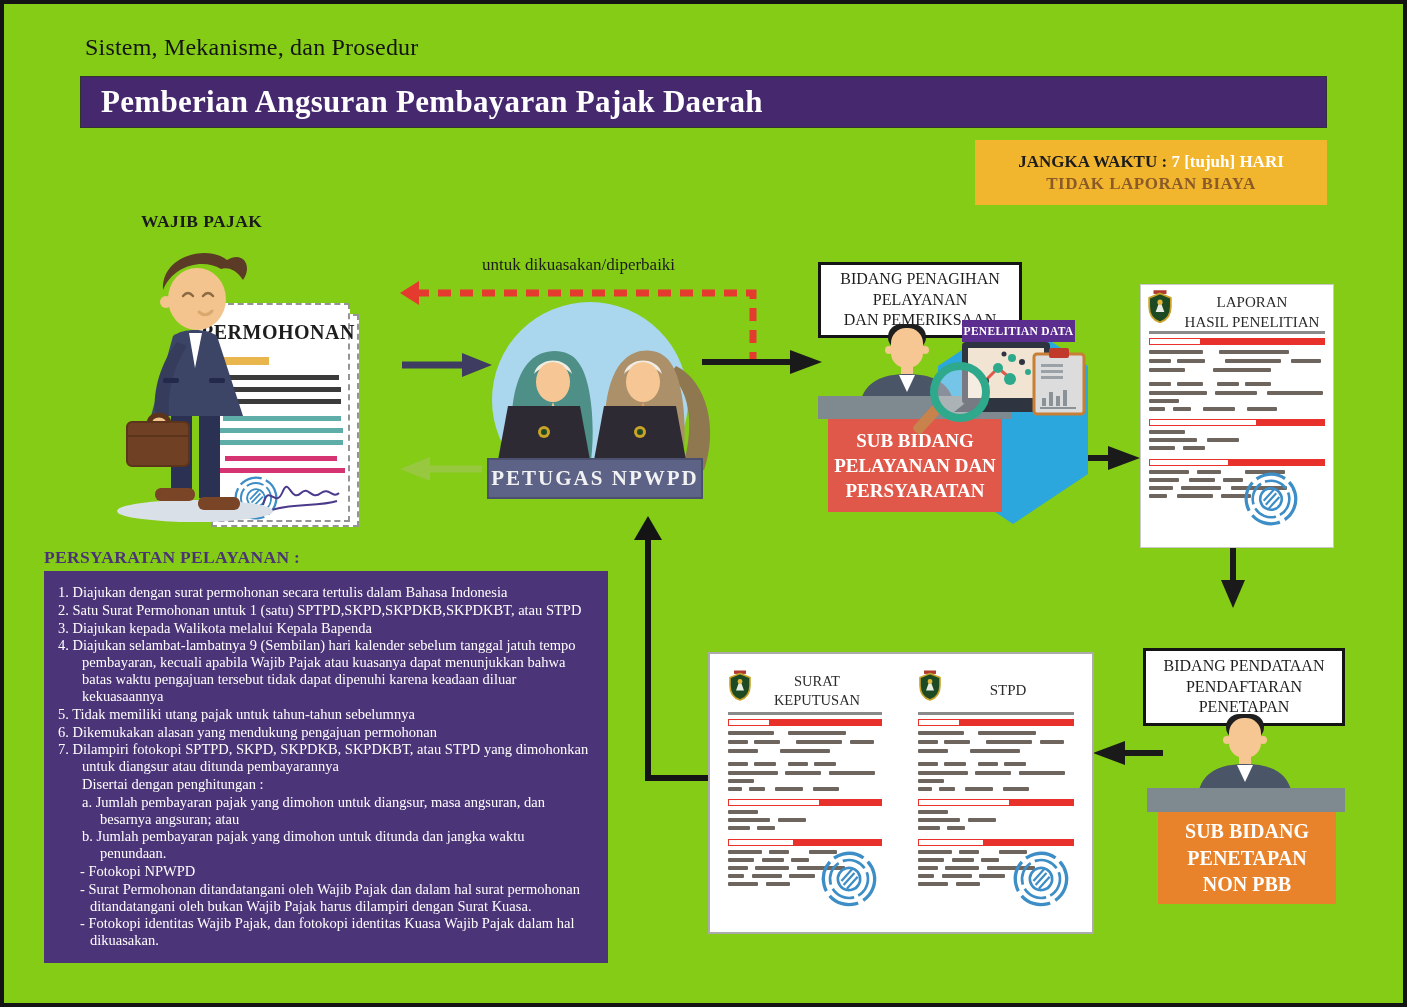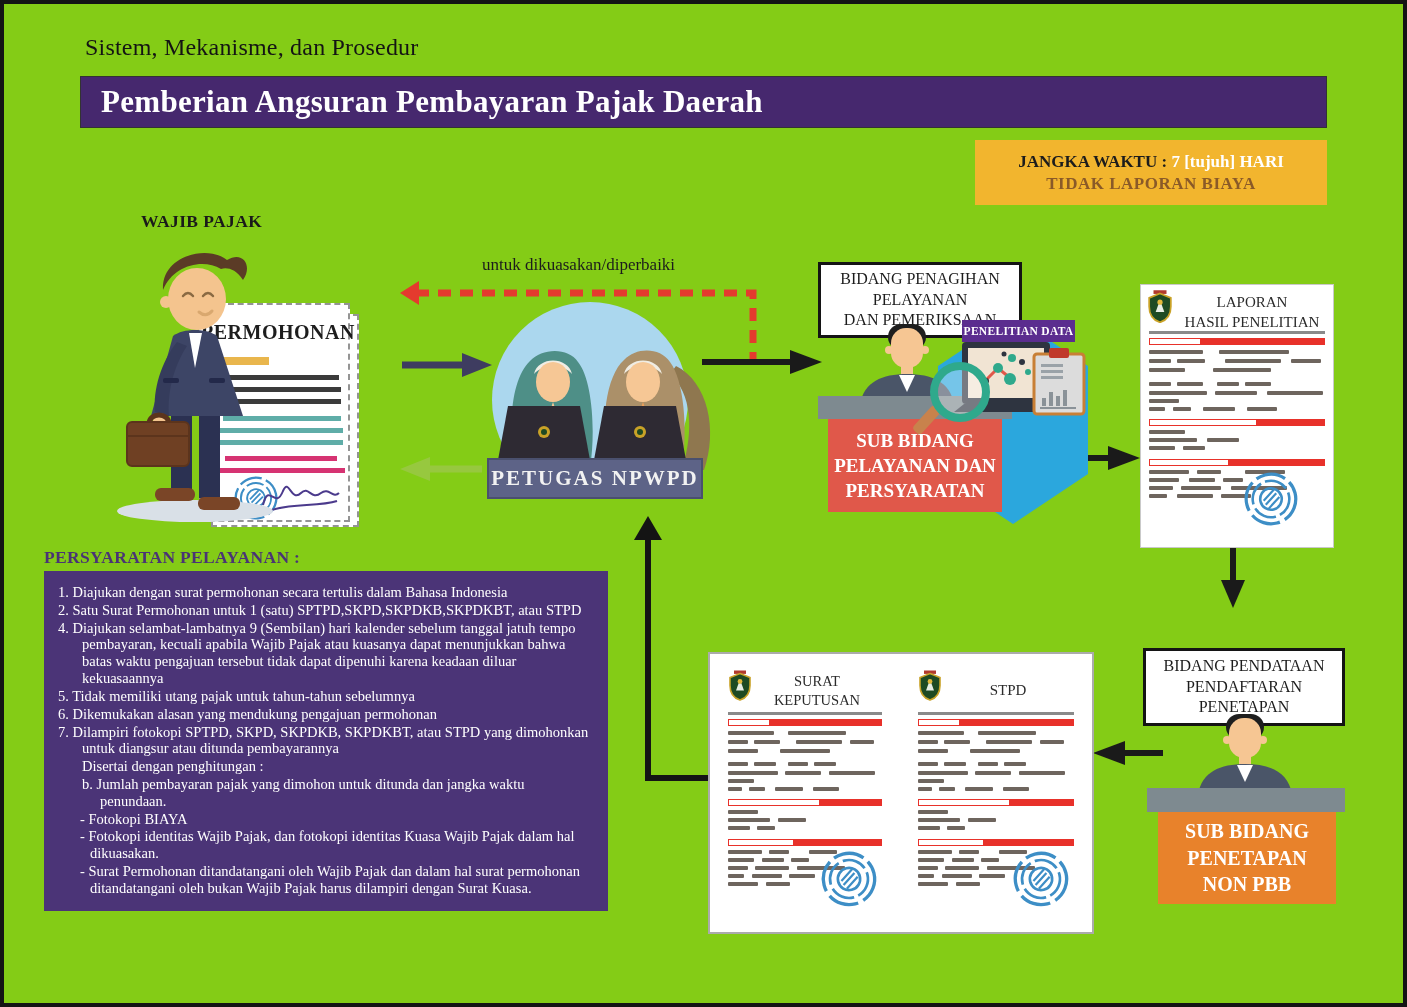--- a/index.html
+++ b/index.html
@@ -649,25 +649,27 @@
 
   <svg class="abs" style="left:630px;top:516px;" width="82" height="268" viewBox="0 0 82 268">
     <polyline points="80,262 18,262 18,18" fill="none" stroke="#141414" stroke-width="6"></polyline>
     <polygon points="4,24 32,24 18,0" fill="#141414"></polygon>
   </svg>
 
   <div class="abs req-heading">PERSYARATAN PELAYANAN :</div>
   <div class="abs req-box">
     <div class="p-item">1. Diajukan dengan surat permohonan secara tertulis dalam Bahasa Indonesia</div>
     <div class="p-item">2. Satu Surat Permohonan untuk 1 (satu) SPTPD,SKPD,SKPDKB,SKPDKBT, atau STPD</div>
+    <div class="p-item">3. Diajukan kepada Walikota melalui Kepala Bapenda</div>
     <div class="p-item">4. Diajukan selambat-lambatnya 9 (Sembilan) hari kalender sebelum tanggal jatuh tempo pembayaran, kecuali apabila Wajib Pajak atau kuasanya dapat menunjukkan bahwa batas waktu pengajuan tersebut tidak dapat dipenuhi karena keadaan diluar kekuasaannya</div>
     <div class="p-item">5. Tidak memiliki utang pajak untuk tahun-tahun sebelumnya</div>
     <div class="p-item">6. Dikemukakan alasan yang mendukung pengajuan permohonan</div>
     <div class="p-item">7. Dilampiri fotokopi SPTPD, SKPD, SKPDKB, SKPDKBT, atau STPD yang dimohonkan untuk diangsur atau ditunda pembayarannya</div>
     <div class="p-sub">Disertai dengan penghitungan :</div>
+    <div class="p-sub p-hang-ab">a. Jumlah pembayaran pajak yang dimohon untuk diangsur, masa angsuran, dan besarnya angsuran; atau</div>
     <div class="p-sub p-hang-ab">b. Jumlah pembayaran pajak yang dimohon untuk ditunda dan jangka waktu penundaan.</div>
-    <div class="p-sub p-hang-dash">- Fotokopi BIAYA</div>
+    <div class="p-sub p-hang-dash">- Fotokopi NPWPD</div>
+    <div class="p-sub p-hang-dash">- Surat Permohonan ditandatangani  oleh Wajib Pajak dan dalam hal surat permohonan ditandatangani oleh bukan Wajib Pajak harus dilampiri dengan Surat Kuasa.</div>
     <div class="p-sub p-hang-dash">- Fotokopi identitas Wajib Pajak, dan fotokopi identitas Kuasa Wajib Pajak dalam hal dikuasakan.</div>
-    <div class="p-sub p-hang-dash">- Surat Permohonan ditandatangani  oleh Wajib Pajak dan dalam hal surat permohonan ditandatangani oleh bukan Wajib Pajak harus dilampiri dengan Surat Kuasa.</div>
   </div>
 
   <div class="frame"></div>
 </div>
 
 </body></html>

